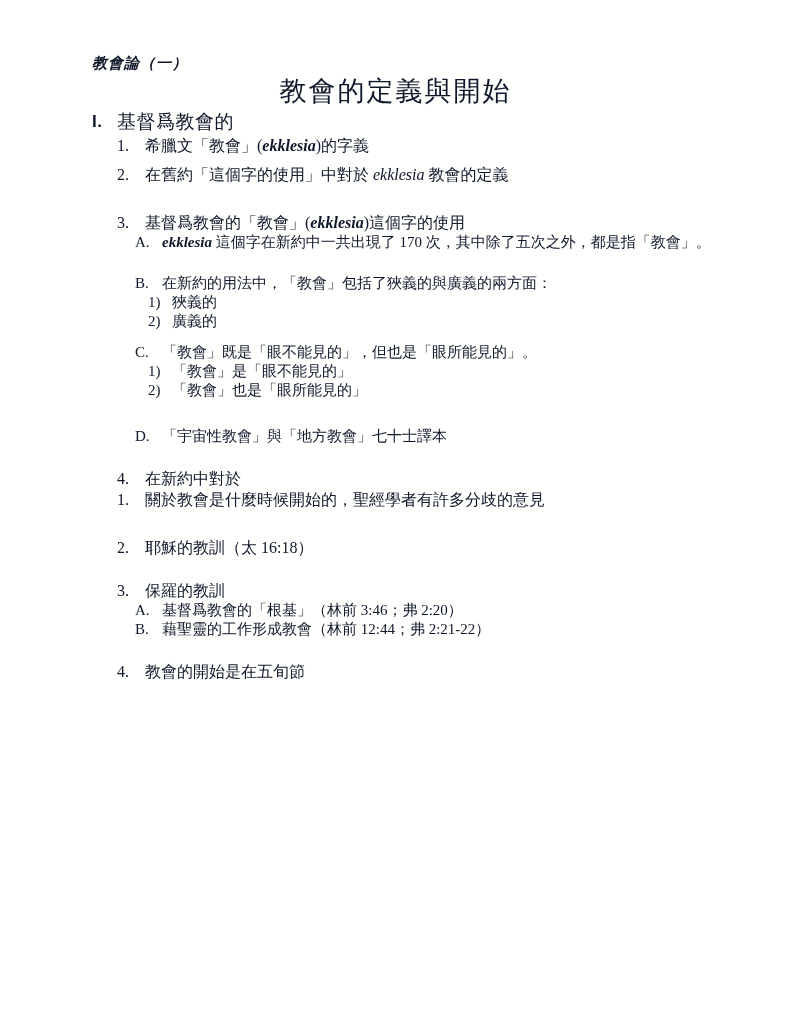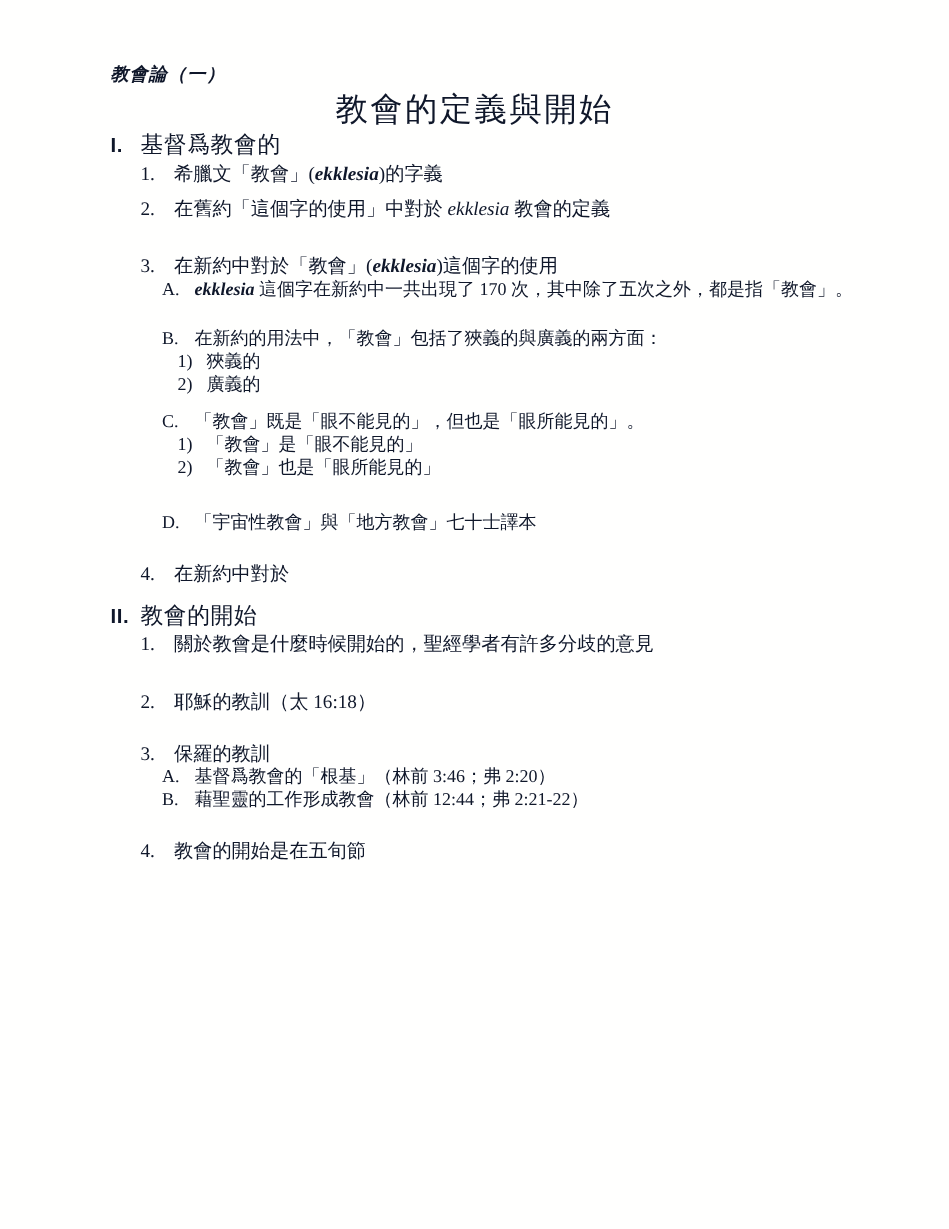--- a/index.html
+++ b/index.html
@@ -74,21 +74,21 @@
       <div class="row lvl1 sp0">
         <span class="num">1.</span>
         <span class="txt"><span>希臘文「教會」(</span><span class="em b">ekklesia</span><span>)的字義</span></span>
       </div>
       <div class="row lvl1 sp1">
         <span class="num">2.</span>
         <span class="txt"><span>在舊約「這個字的使用」中對於 </span><span class="em">ekklesia</span><span> 教會的定義</span></span>
       </div>
       <div class="row lvl1 sp4">
         <span class="num">3.</span>
-        <span class="txt"><span>在新約中對於「教會」(</span><span class="em b">ekklesia</span><span>)這個字的使用</span></span>
+        <span class="txt"><span>基督爲教會的「教會」(</span><span class="em b">ekklesia</span><span>)這個字的使用</span></span>
       </div>
       <div class="row lvl2 sp0">
         <span class="num">A.</span>
         <span class="txt"><span class="em b">ekklesia</span><span> 這個字在新約中一共出現了 170 次，其中除了五次之外，都是指「教會」。</span></span>
       </div>
       <div class="row lvl2 sp3">
         <span class="num">B.</span>
         <span class="txt"><span>在新約的用法中，「教會」包括了狹義的與廣義的兩方面：</span></span>
       </div>
       <div class="row lvl3 sp0">
@@ -112,24 +112,20 @@
         <span class="txt"><span>「教會」也是「眼所能見的」</span></span>
       </div>
       <div class="row lvl2 sp4">
         <span class="num">D.</span>
         <span class="txt"><span>「宇宙性教會」與「地方教會」七十士譯本</span></span>
       </div>
       <div class="row lvl1 sp3">
         <span class="num">4.</span>
         <span class="txt"><span>在新約中對於</span></span>
       </div>
-      <div class="sec sp2">
-        <span class="sec-num">II.</span>
-        <span class="sec-title">教會的開始</span>
-      </div>
       <div class="row lvl1 sp0">
         <span class="num">1.</span>
         <span class="txt"><span>關於教會是什麼時候開始的，聖經學者有許多分歧的意見</span></span>
       </div>
       <div class="row lvl1 sp4">
         <span class="num">2.</span>
         <span class="txt"><span>耶穌的教訓（太 16:18）</span></span>
       </div>
       <div class="row lvl1 sp3">
         <span class="num">3.</span>

